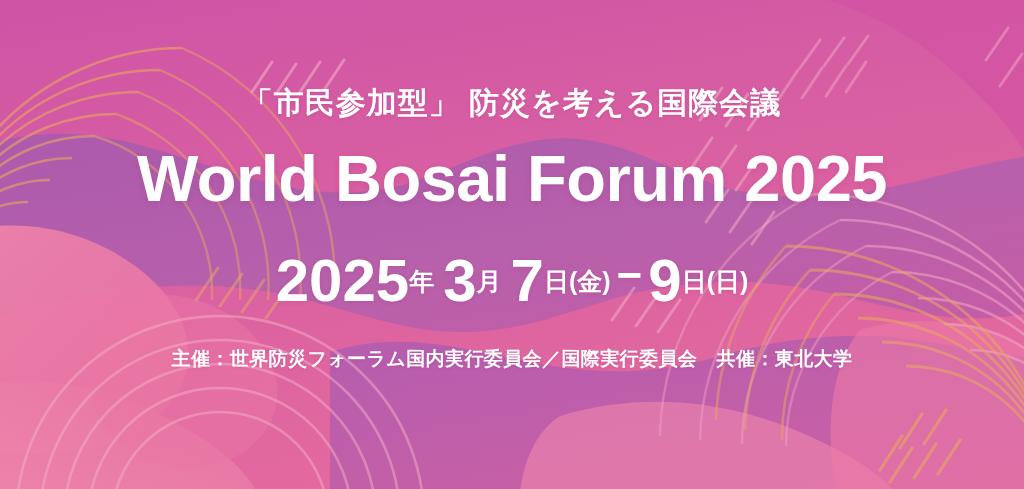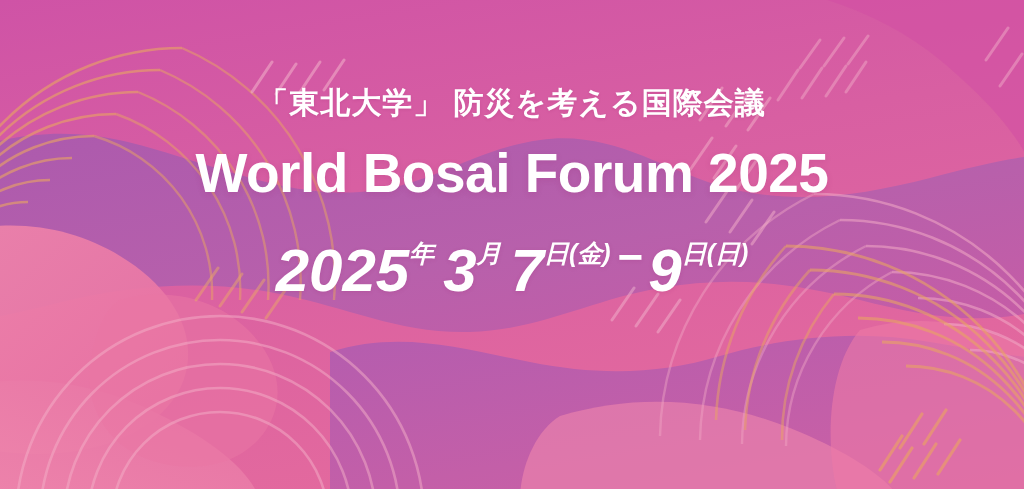--- a/index.html
+++ b/index.html
@@ -43,38 +43,37 @@
     font-weight: 700;
     color: #ffffff;
     letter-spacing: 1px;
     line-height: 1;
     white-space: nowrap;
     text-shadow: 0 1px 3px rgba(150, 30, 100, 0.18);
   }
 
   .main-title {
     margin-top: 28px;
-    font-size: 55px;
+    font-size: 65px;
     font-weight: 800;
     color: #ffffff;
     letter-spacing: -0.5px;
     line-height: 1;
     white-space: nowrap;
     text-shadow: 0 2px 6px rgba(150, 30, 100, 0.16);
   }
 
   .date-line {
     margin-top: 40px;
     display: flex;
-    align-items: flex-start;
+    align-items: center;
     color: #ffffff;
     white-space: nowrap;
     line-height: 1;
     text-shadow: 0 1px 4px rgba(150, 30, 100, 0.16);
-    font-style: italic;
   }
   .d-big {
     font-size: 60px;
     font-weight: 700;
     letter-spacing: 0px;
   }
   .d-small {
     font-size: 25px;
     font-weight: 700;
   }
@@ -290,34 +289,35 @@
 
       <g fill="none" stroke="#f0a0c0" stroke-width="2" opacity="0.3">
         <path d="M -30,40 A 120,120 0 0 1 90,-80"></path>
         <path d="M -30,64 A 144,144 0 0 1 114,-80"></path>
       </g>
     </g>
   </svg>
 
   <div class="content">
 
-    <div class="subtitle">「東北大学」 防災を考える国際会議</div>
+    <div class="subtitle">「市民参加型」 防災を考える国際会議</div>
 
     <div class="main-title">World Bosai Forum 2025</div>
 
     <div class="date-line">
       <span class="d-big">2025</span>
       <span class="d-small">年</span>
       <span class="gap-s"></span>
       <span class="d-big">3</span>
       <span class="d-small">月</span>
       <span class="gap-s"></span>
       <span class="d-big">7</span>
       <span class="d-small">日(金)</span>
       <span class="d-dash">−</span>
       <span class="d-big">9</span>
       <span class="d-small">日(日)</span>
     </div>
 
 
+    <div class="footer-line">主催：世界防災フォーラム国内実行委員会／国際実行委員会　共催：東北大学</div>
 
   </div>
 </div>
 
 </body></html>

